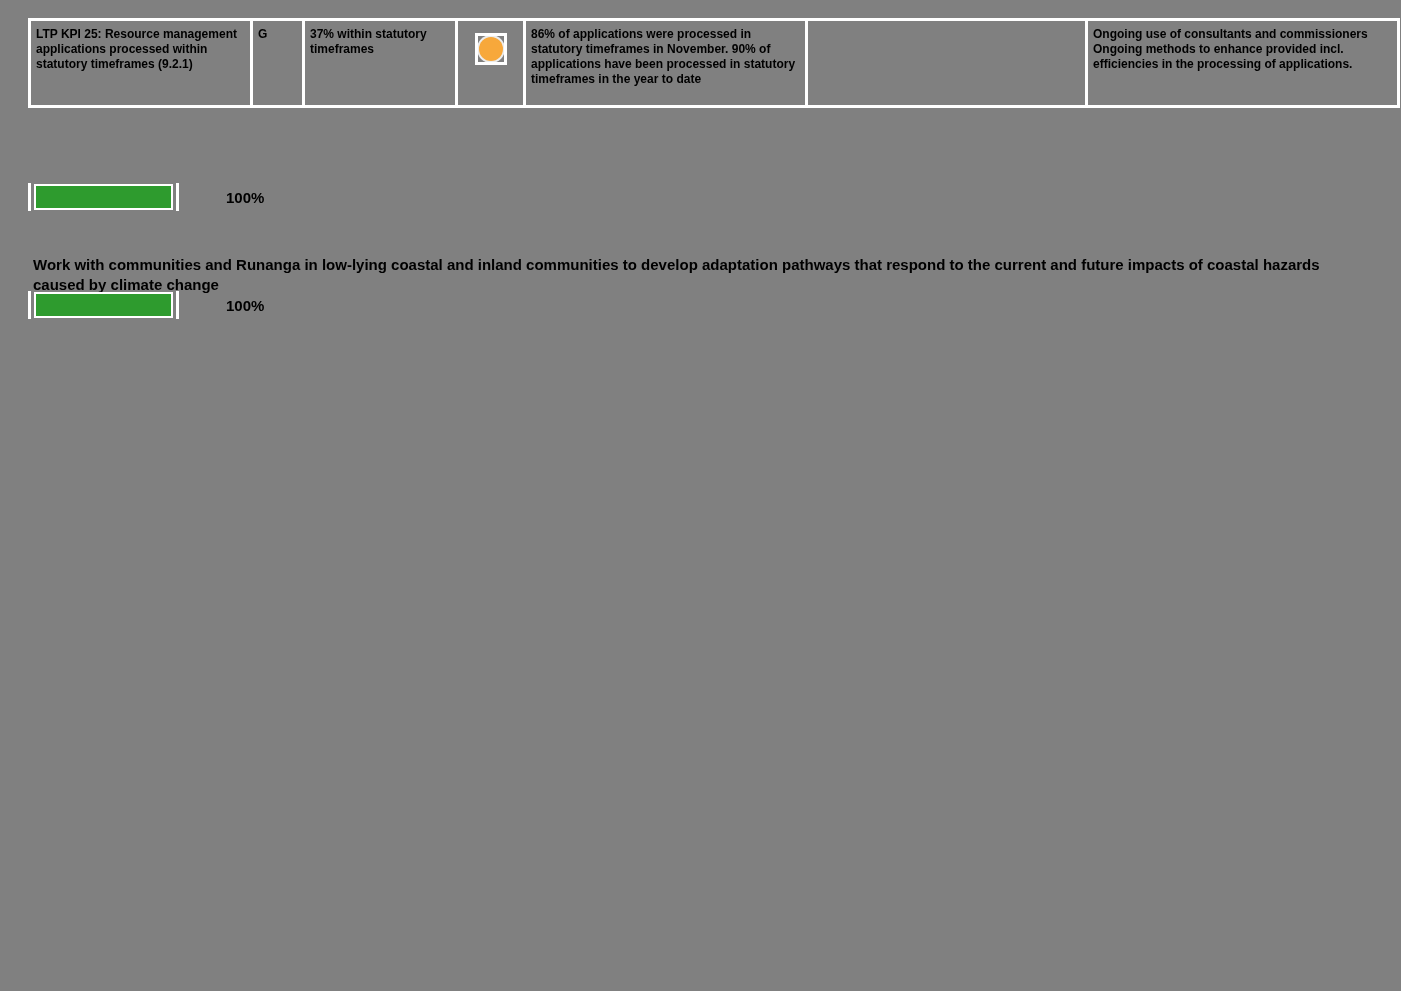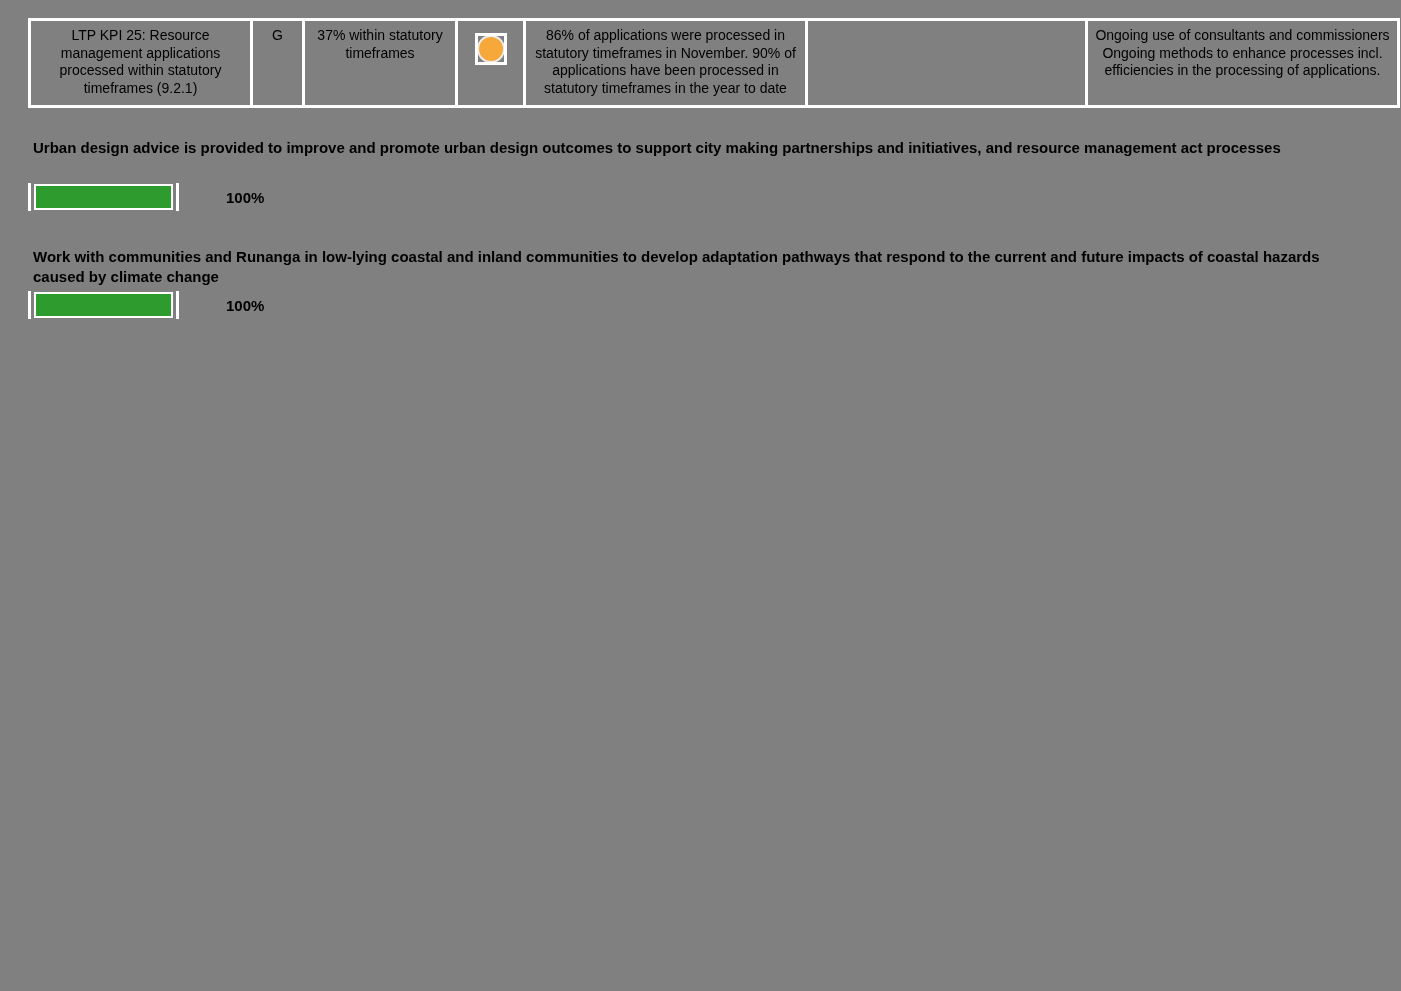--- a/index.html
+++ b/index.html
@@ -16,26 +16,25 @@
   table.kpi-table {
     position: absolute; left: 28px; top: 18px;
     width: 1340px; height: 90px;
     border-collapse: collapse;
     table-layout: fixed;
   }
   table.kpi-table td {
     border: 3px solid #ffffff;
     vertical-align: top;
     padding: 6px 5px 4px 5px;
-    font-size: 14px;
-    font-weight: normal;
+    font-size: 12px;
+    font-weight: bold;
     line-height: 1.25;
     color: #000;
     word-wrap: break-word;
-    text-align: center;
   }
   td.c-kpi    { width: 222px; }
   td.c-status { width: 52px; }
   td.c-target { width: 153px; }
   td.c-icon   { width: 68px; }
   td.c-comm   { width: 282px; padding-top: 12px; margin-top: 40px; }
   td.c-empty  { width: 280px; }
   td.c-act    { width: 312px; }
 
   .status-icon-frame {
@@ -56,21 +55,21 @@
   
   .section-title {
     position: absolute; left: 33px;
     width: 1320px;
     font-size: 15px;
     font-weight: bold;
     line-height: 1.32;
     color: #000;
   }
   .title-1 { top: 138px; }
-  .title-2 { top: 247px; }
+  .title-2 { top: 255px; }
 
   .progress-wrap {
     position: absolute; left: 28px;
     width: 178px; height: 28px;
     display: flex; align-items: center;
   }
   .bar-1 { top: 183px; }
   .bar-2 { top: 291px; }
 
   .progress-track {
@@ -106,27 +105,26 @@
       <td class="c-target">37% within statutory timeframes</td>
       <td class="c-icon">
         <div class="status-icon-frame">
           <div class="status-dot"></div>
         </div>
       </td>
       <td class="c-comm">86% of applications were processed in statutory timeframes in November. 90% of applications have been processed in statutory timeframes in the year to date</td>
       <td class="c-empty"></td>
       <td class="c-act">
         <div class="act-line">Ongoing use of consultants and commissioners</div>
-        <div class="act-line">Ongoing methods to enhance processes incl. efficiencies in the processing of applications.</div>
+        <div class="act-line">Ongoing methods to enhance provided incl. efficiencies in the processing of applications.</div>
       </td>
     </tr>
   </tbody>
     </table>
 
-  <div class="section-title title-1">Urban design advice is provided to improve and promote urban design outcomes to support city making partnerships and initiatives, and resource management act processes</div>
   <div class="progress-wrap bar-1">
     <div class="progress-track">
       <div class="progress-fill" style="width: 100%;"></div>
     </div>
     <span class="progress-label">100%</span>
   </div>
 
   <div class="section-title title-2">Work with communities and Runanga in low-lying coastal and inland communities to develop adaptation pathways that respond to the current and future impacts of coastal hazards caused by climate change</div>
   <div class="progress-wrap bar-2">
     <div class="progress-track">

